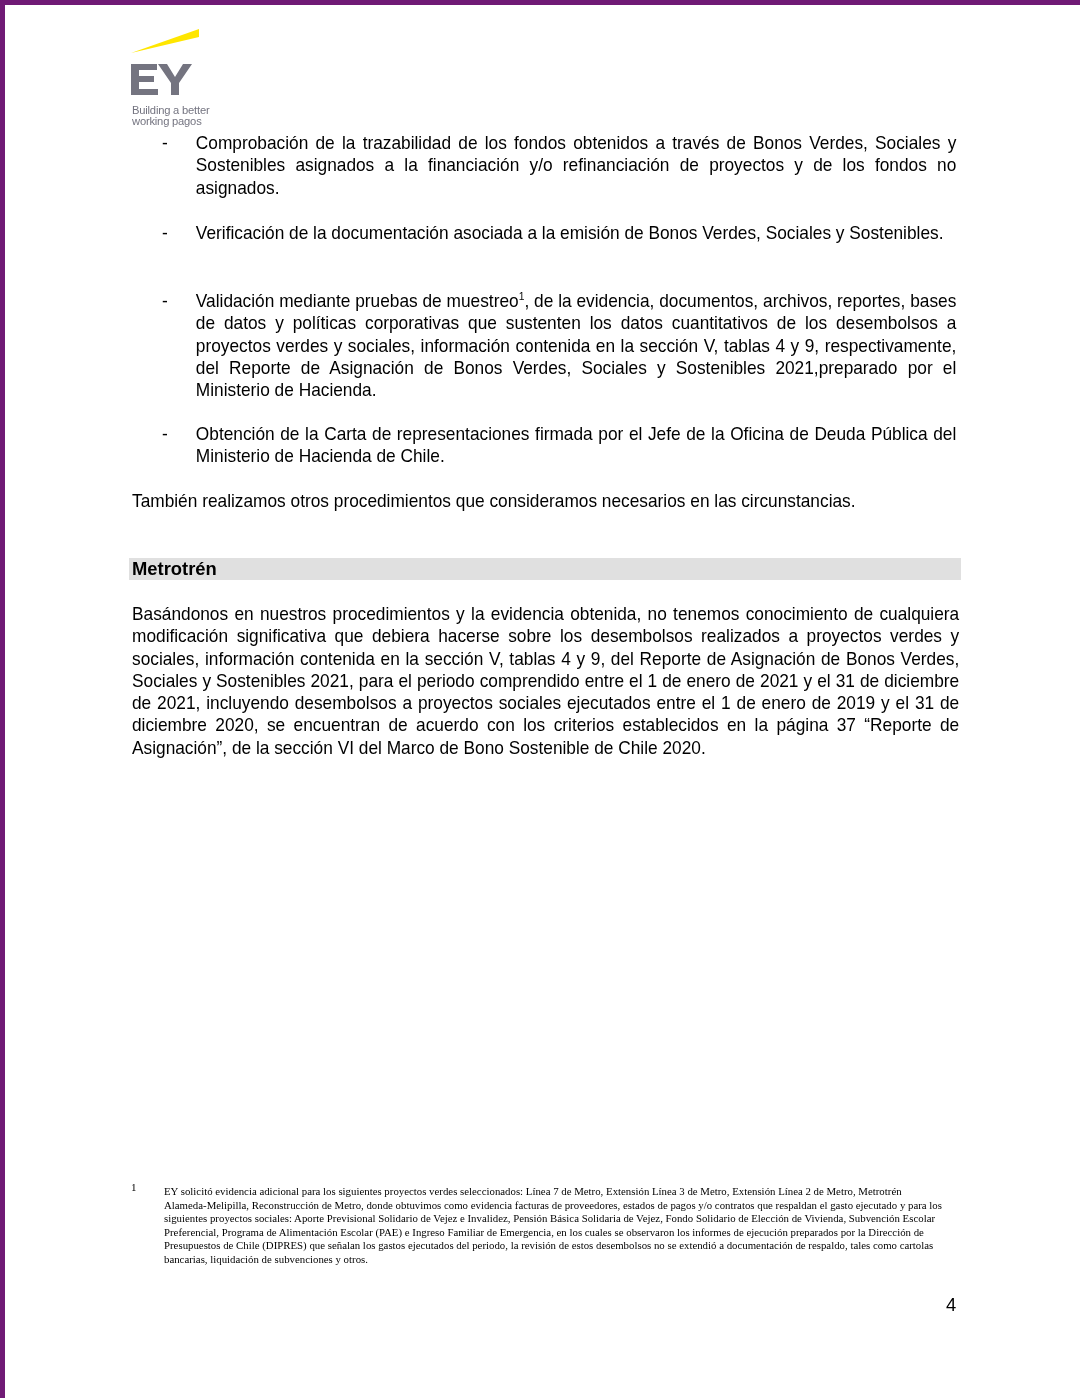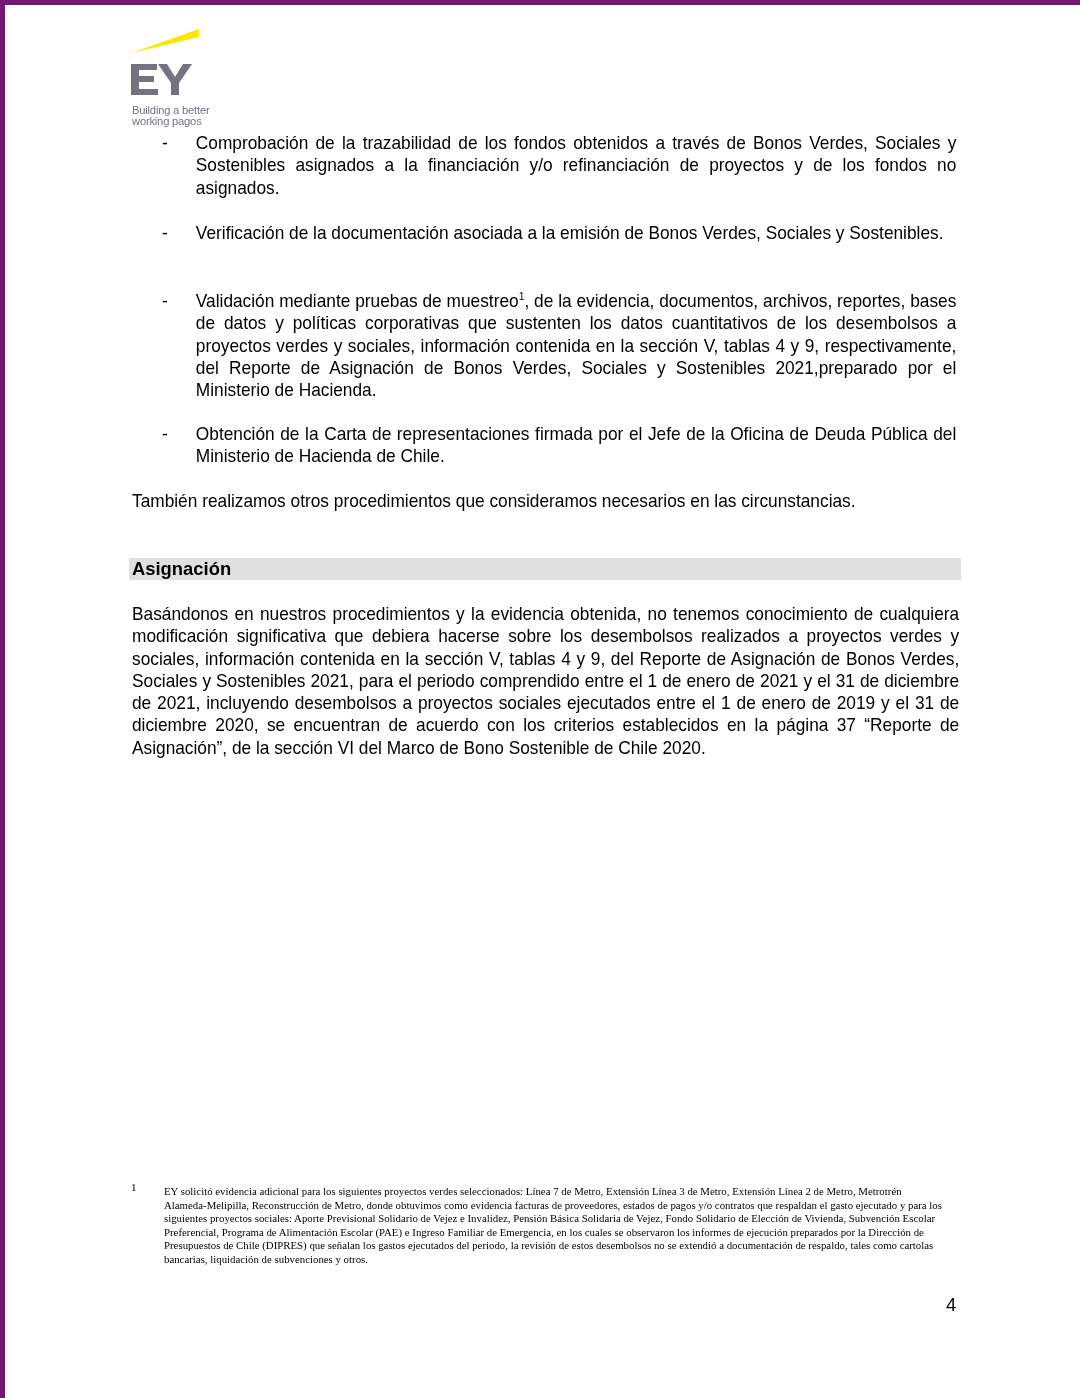--- a/index.html
+++ b/index.html
@@ -93,21 +93,21 @@
   </div>
 
   <div class="bullet body-text" style="top:418px;">
     <span class="dash">-</span>
     <div class="btext">Obtención de la Carta de representaciones firmada por el Jefe de la Oficina de Deuda Pública del Ministerio de Hacienda de Chile.</div>
   </div>
 
   <div class="para body-text" style="top:485px;">También realizamos otros procedimientos que consideramos necesarios en las circunstancias.</div>
 
   <div class="heading-bar">
-    <div class="heading-text">Asignación</div>
+    <div class="heading-text">Metrotrén</div>
   </div>
 
   <div class="para body-text" style="top:598px;">Basándonos en nuestros procedimientos y la evidencia obtenida, no tenemos conocimiento de cualquiera modificación significativa que debiera hacerse sobre los desembolsos realizados  a proyectos verdes y  sociales, información contenida en la sección V, tablas 4 y 9, del  Reporte de Asignación de Bonos Verdes, Sociales y Sostenibles 2021, para el periodo comprendido entre el 1 de enero de 2021 y el 31 de diciembre de 2021, incluyendo desembolsos a proyectos sociales ejecutados entre el 1 de enero de 2019 y el 31 de diciembre 2020, se encuentran de acuerdo con los criterios establecidos en la página 37 “Reporte de Asignación”, de la sección VI del Marco de Bono Sostenible de Chile 2020.</div>
 
   <div class="footnote-num">1</div>
   <div class="footnote">EY solicitó evidencia adicional para los siguientes proyectos verdes seleccionados: Línea 7 de Metro, Extensión Línea 3 de Metro, Extensión Línea 2 de Metro, Metrotrén Alameda-Melipilla, Reconstrucción de Metro, donde obtuvimos como evidencia facturas de proveedores, estados de pagos y/o  contratos que respaldan el gasto ejecutado y para los siguientes proyectos sociales: Aporte Previsional Solidario de Vejez e Invalidez, Pensión Básica Solidaria de Vejez, Fondo Solidario de Elección de Vivienda, Subvención Escolar Preferencial, Programa de Alimentación Escolar (PAE) e Ingreso Familiar de Emergencia, en los cuales se observaron los informes de ejecución preparados por la Dirección de Presupuestos de Chile (DIPRES) que señalan los gastos ejecutados del periodo, la revisión de estos desembolsos no se extendió a documentación de respaldo, tales como cartolas bancarias, liquidación de subvenciones y otros.</div>
 
   <div class="page-number">4</div>
 
 </div>

